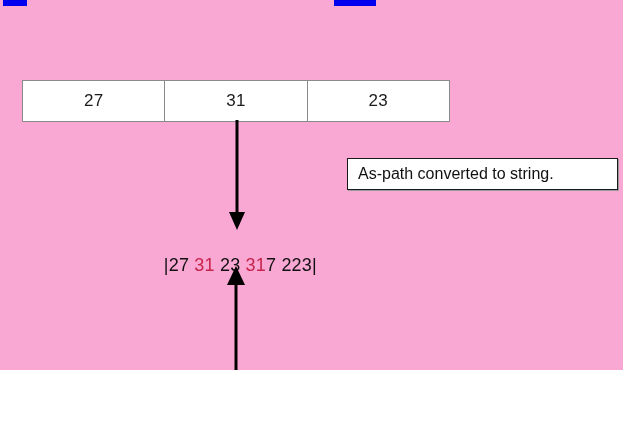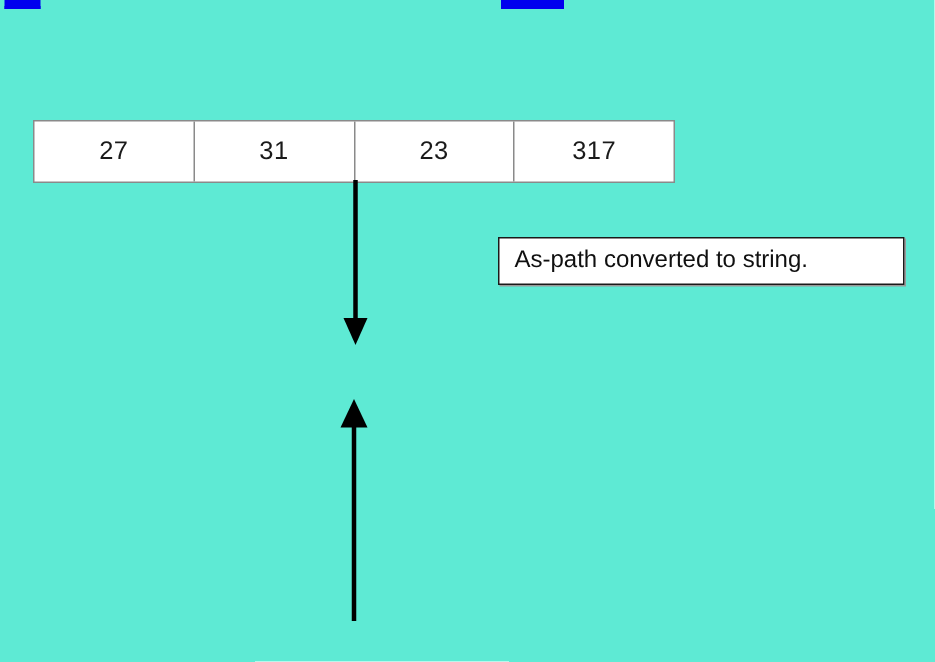--- a/index.html
+++ b/index.html
@@ -3,22 +3,22 @@
 <meta charset="utf-8">
 <style>
   html, body {
     margin: 0;
     padding: 0;
     background: #ffffff;
   }
   #page {
     position: relative;
     width: 623px;
-    height: 441px;
-    background: #5eead4;
+    height: 370px;
+    background: #f9a8d4;
     overflow: hidden;
     font-family: "Liberation Sans", sans-serif;
   }
 
   
   .top-link {
     position: absolute;
     top: -8px;
     height: 12px;
     background: #0000ee;
@@ -75,21 +75,21 @@
     border: 1px solid #1a1a1a;
     background: #ffffff;
     box-shadow: 1px 1px 0 0 #9a9a9a;
     display: flex;
     align-items: center;
     padding: 0 10px;
     box-sizing: border-box;
     font-size: 16px;
     color: #101010;
   }
-  #callout-convert { left: 332px; top: 158px; width: 271px; height: 32px; }
+  #callout-convert { left: 347px; top: 158px; width: 271px; height: 32px; }
   #callout-regexp  { left: 347px; top: 313px; width: 271px; height: 32px; }
 
   
   #cli-command {
     position: absolute;
     left: 72px;
     top: 424px;
     font-family: "Liberation Mono", "DejaVu Sans Mono", monospace;
     font-size: 16px;
     color: #1c1c1c;
@@ -102,28 +102,30 @@
 
 <div id="page">
 
   <a id="link-a" class="top-link" href="#"></a>
   <a id="link-b" class="top-link" href="#"></a>
 
   <div id="aspath-table">
     <div class="cell">27</div>
     <div class="cell">31</div>
     <div class="cell">23</div>
-    <div class="cell">317</div>
   </div>
 
   <svg id="arrow-down" class="arrow" width="30" height="112" viewBox="0 0 30 112">
     <line x1="15" y1="0" x2="15" y2="96" stroke="#000000" stroke-width="3"></line>
     <polygon points="15,110 7,92 23,92" fill="#000000"></polygon>
   </svg>
 
+  <div id="converted-string">
+    <span>|27 </span><span class="hl">31</span><span> 23 </span><span class="hl">31</span><span>7 223|</span>
+  </div>
 
   <svg id="arrow-up" class="arrow" width="30" height="148" viewBox="0 0 30 148">
     <line x1="15" y1="148" x2="15" y2="12" stroke="#000000" stroke-width="3"></line>
     <polygon points="15,0 6,19 24,19" fill="#000000"></polygon>
   </svg>
 
   <div id="callout-convert" class="callout">
     <span>As-path converted to string.</span>
   </div>
 

